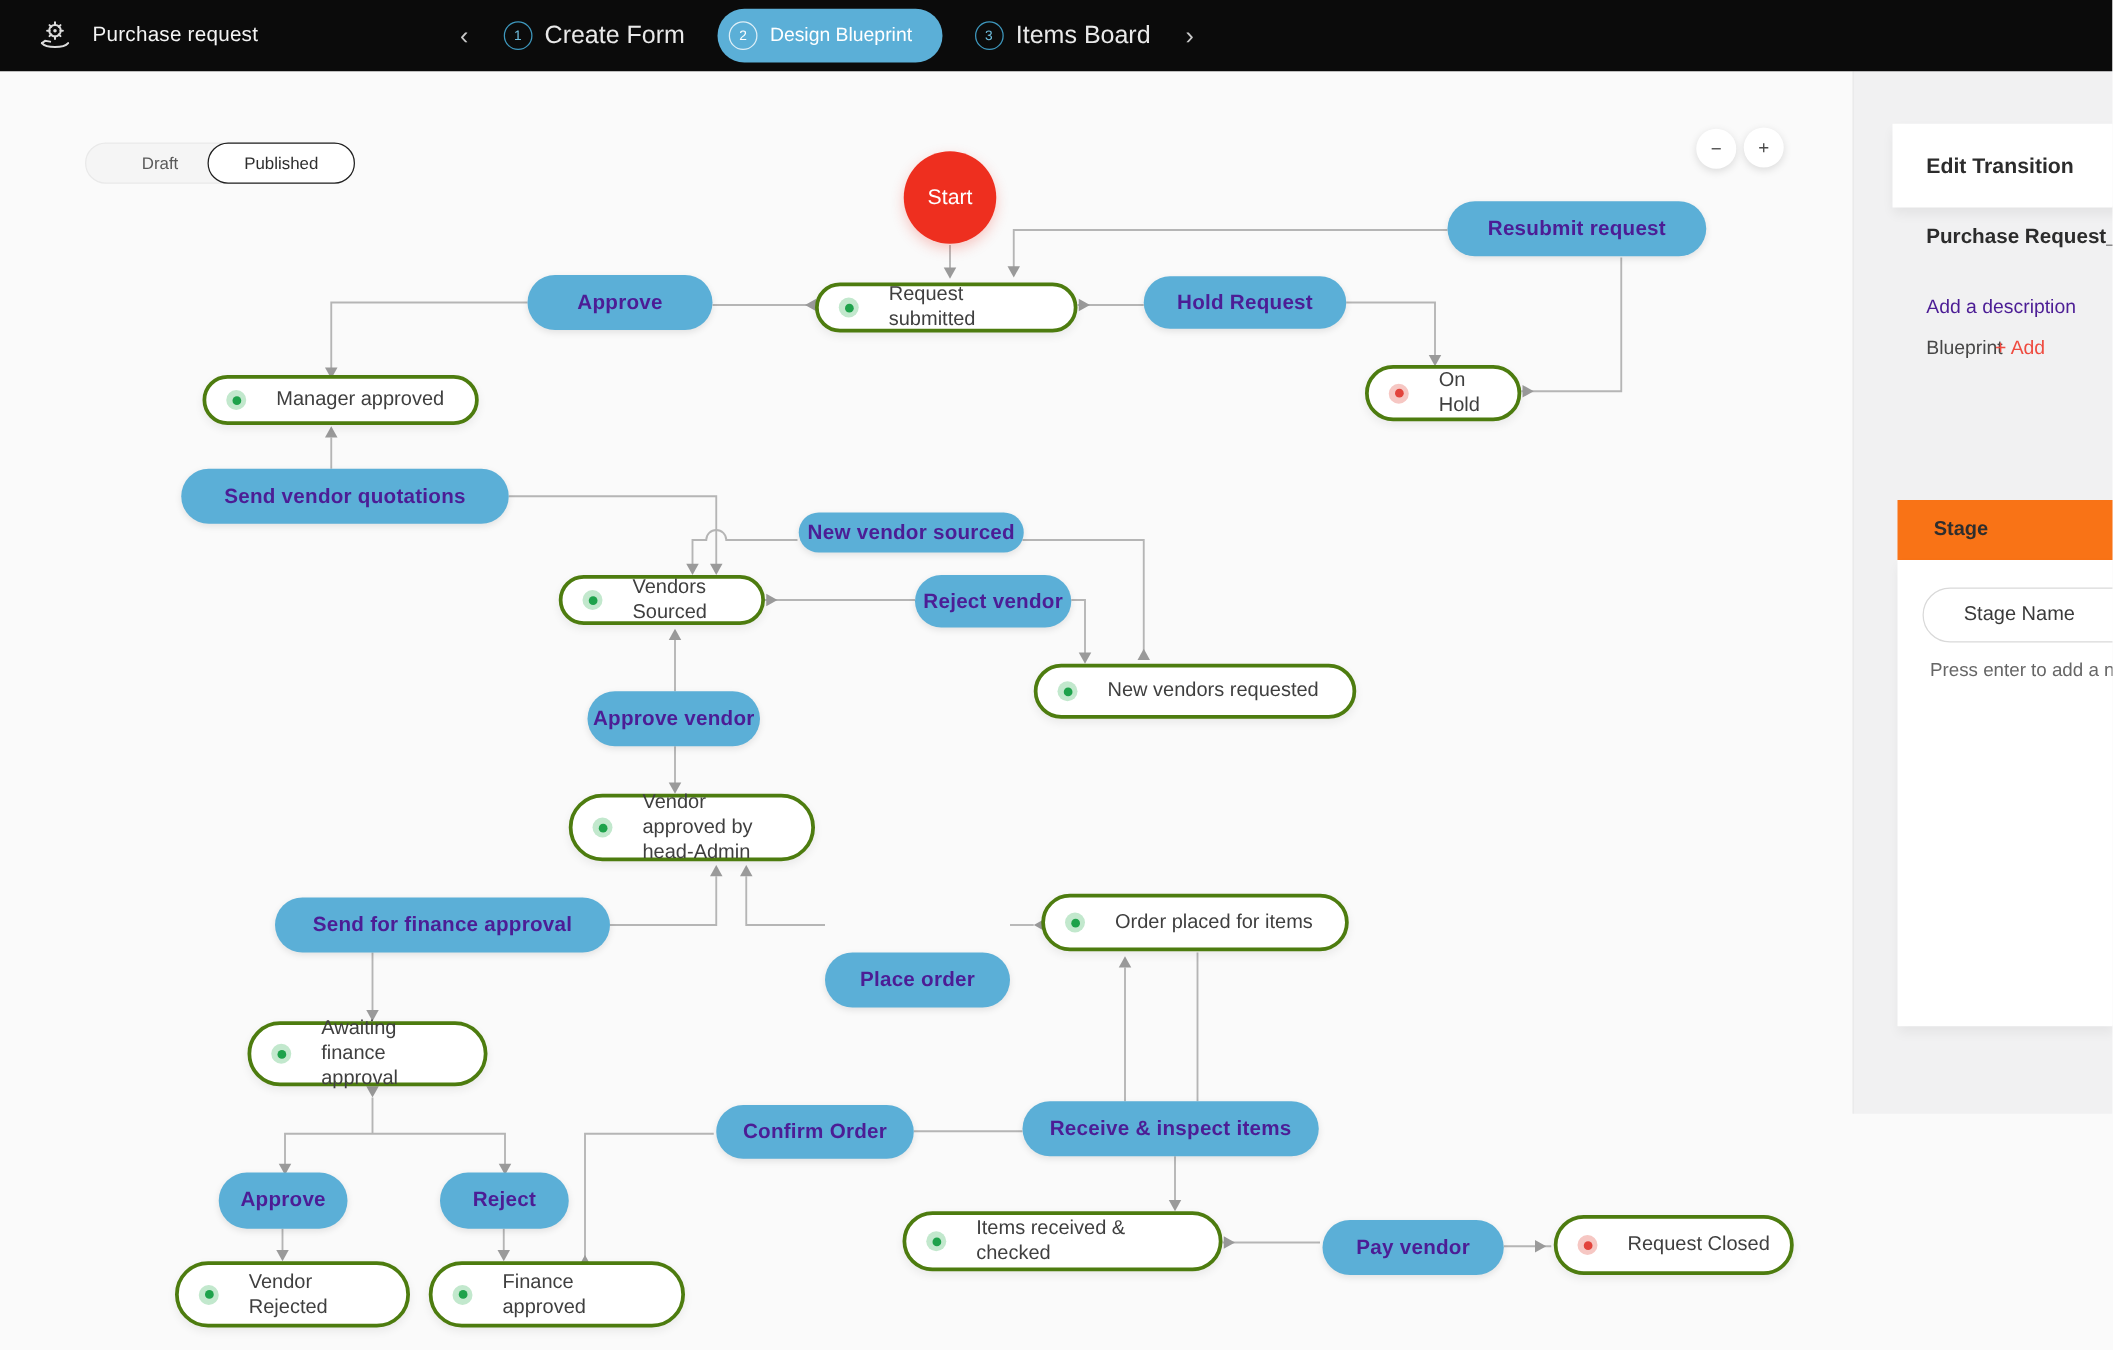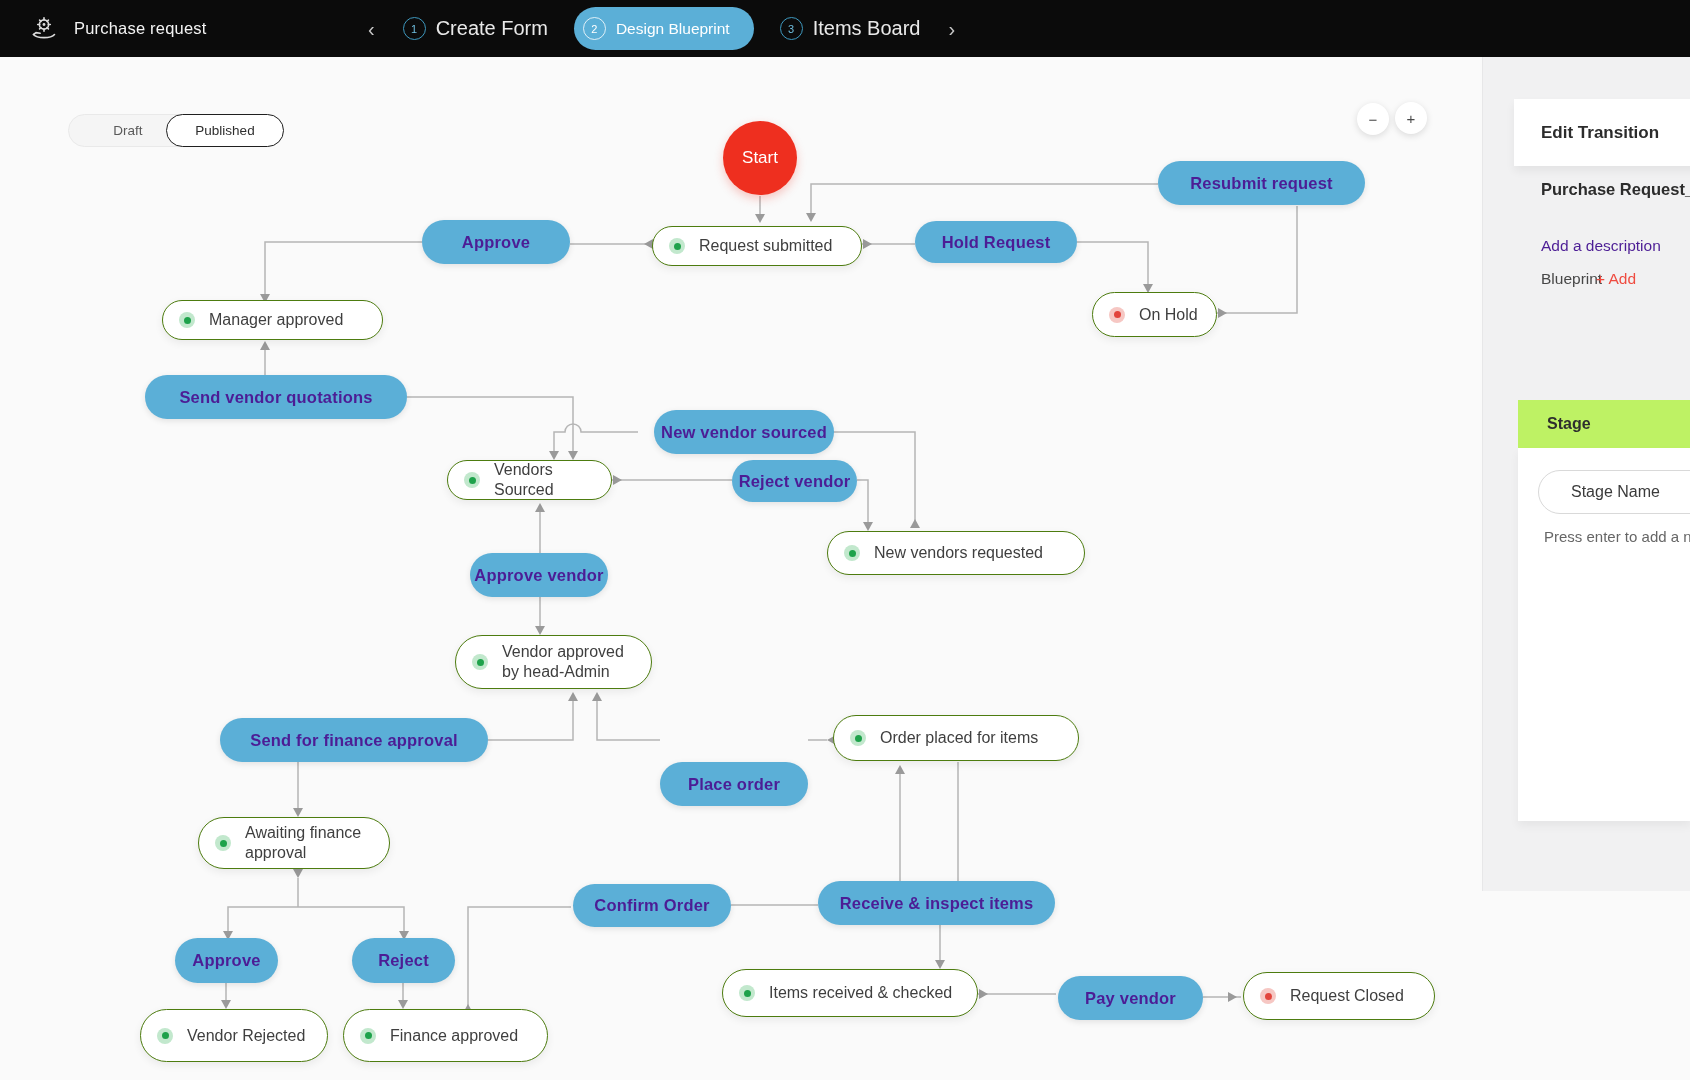--- a/index.html
+++ b/index.html
@@ -28,37 +28,37 @@
   .mode-toggle{position:absolute;left:68px;top:114px;width:216px;height:33px;background:#f5f5f5;border:1px solid #e9e9e9;border-radius:17px;z-index:5;}
   .mode-draft{position:absolute;left:0;top:0;width:118px;height:31px;display:flex;align-items:center;justify-content:center;color:#5a5a5a;font-size:13.5px;cursor:pointer;}
   .mode-published{position:absolute;right:-1px;top:-1px;width:118px;height:33px;background:#fff;border:1.6px solid #1f1f1f;border-radius:17px;display:flex;align-items:center;justify-content:center;color:#2e2e2e;font-size:13.5px;cursor:pointer;}
   .zoom-btn{position:absolute;width:32px;height:32px;background:#fff;border-radius:50%;box-shadow:0 2px 7px rgba(0,0,0,.13);display:flex;align-items:center;justify-content:center;color:#4a4a4a;font-size:15px;z-index:5;cursor:pointer;}
   .zoom-out{left:1357px;top:103px;} .zoom-in{left:1395px;top:102px;}
 
   
   .wires{position:absolute;left:0;top:0;width:1690px;height:1080px;z-index:1;pointer-events:none;}
   .node{position:absolute;z-index:2;cursor:pointer;}
   .start{border-radius:50%;background:var(--start-red);color:#fff;font-size:17px;display:flex;align-items:center;justify-content:center;box-shadow:0 4px 10px rgba(238,47,31,.25);}
-  .state{background:#fff;border:1px solid #4d7c0f;border-radius:999px;box-shadow:0 3px 8px rgba(0,0,0,.07);color:#3f3f3f;font-size:16px;display:flex;align-items:center;gap:14px;padding:0 16px 0 16px;line-height:1.25;}
+  .state{background:#fff;border:3px solid #4d7c0f;border-radius:999px;box-shadow:0 3px 8px rgba(0,0,0,.07);color:#3f3f3f;font-size:16px;display:flex;align-items:center;gap:24px;padding:0 16px 0 16px;line-height:1.25;}
   .state .txt{flex:1;}
   .dot{width:16px;height:16px;border-radius:50%;flex:0 0 16px;position:relative;}
   .dot.green{background:#c2e8cd;} .dot.red{background:#f6c7c3;}
   .dot::after{content:"";position:absolute;left:4.5px;top:4.5px;width:7px;height:7px;border-radius:50%;}
   .dot.green::after{background:#1ea24b;} .dot.red::after{background:#e2443c;}
   .trans{background:var(--accent-blue);border-radius:999px;color:#4c1d95;font-size:16.5px;display:flex;align-items:center;justify-content:center;box-shadow:0 2px 6px rgba(0,0,0,.10);letter-spacing:.2px;font-weight:bold;}
 
   
   .panel{position:absolute;left:1482px;top:57px;width:208px;height:834px;background:var(--panel-bg);z-index:6;border-left:1px solid rgba(0,0,0,.04);}
   .panel .abs{position:absolute;white-space:nowrap;}
   .edit-card{left:31px;top:42px;width:190px;height:67px;background:#fff;box-shadow:0 5px 9px rgba(0,0,0,.06);display:flex;align-items:center;padding-left:27px;font-size:17px;font-weight:bold;color:#2c2c2c;}
   .pr-name{left:58px;top:123px;font-size:16.5px;font-weight:bold;color:#2c2c2c;}
   .desc-ph{left:58px;top:180px;font-size:15.5px;color:#4c1d95;cursor:text;}
   .crit-label{left:58px;top:213px;font-size:15.5px;color:#474747;}
   .crit-add{left:113px;top:213px;font-size:15.5px;color:var(--add-red);cursor:pointer;}
-  .stage-head{left:35px;top:343px;width:173px;height:48px;background:#bef264;display:flex;align-items:center;padding-left:29px;font-size:16px;font-weight:bold;color:#2e2e2e;}
+  .stage-head{left:35px;top:343px;width:173px;height:48px;background:#f97316;display:flex;align-items:center;padding-left:29px;font-size:16px;font-weight:bold;color:#2e2e2e;}
   .stage-body{left:35px;top:391px;width:173px;height:373px;background:#fff;box-shadow:0 5px 9px rgba(0,0,0,.05);}
   .stage-input{left:55px;top:413px;width:180px;height:44px;background:#fff;border:1px solid #d9d9d9;border-radius:22px;display:flex;align-items:center;padding-left:32px;font-size:16px;color:#3a3a3a;cursor:text;}
   .stage-hint{left:61px;top:471px;font-size:15px;color:#666;}
 </style>
 </head>
 <body>
 
 <div class="topbar">
   <svg class="logo" viewBox="0 0 32 32" fill="none" stroke="#dcdcdc" stroke-width="1.6" stroke-linecap="round">
     <circle cx="16" cy="11.5" r="4.6"></circle>
@@ -209,21 +209,21 @@
 </div>
 <div class="node state" style="left:1243px;top:972px;width:192px;height:48px;">
   <span class="dot red"></span>
     <span class="txt">Request Closed</span>
 </div>
 
 <div class="node trans" style="left:422px;top:220px;width:148px;height:44px;">Approve</div>
 <div class="node trans" style="left:915px;top:221px;width:162px;height:42px;">Hold Request</div>
 <div class="node trans" style="left:1158px;top:161px;width:207px;height:44px;">Resubmit request</div>
 <div class="node trans" style="left:145px;top:375px;width:262px;height:44px;">Send vendor quotations</div>
-<div class="node trans" style="left:654px;top:410px;width:180px;height:44px;">New vendor sourced</div>
+<div class="node trans" style="left:639px;top:410px;width:180px;height:32px;">New vendor sourced</div>
 <div class="node trans" style="left:732px;top:460px;width:125px;height:42px;">Reject vendor</div>
 <div class="node trans" style="left:470px;top:553px;width:138px;height:44px;">Approve vendor</div>
 <div class="node trans" style="left:220px;top:718px;width:268px;height:44px;">Send for finance approval</div>
 <div class="node trans" style="left:660px;top:718px;width:148px;height:44px;margin-top:44px;">Place order</div>
 <div class="node trans" style="left:573px;top:884px;width:158px;height:43px;">Confirm Order</div>
 <div class="node trans" style="left:818px;top:881px;width:237px;height:44px;">Receive &amp; inspect items</div>
 <div class="node trans" style="left:175px;top:938px;width:103px;height:45px;">Approve</div>
 <div class="node trans" style="left:352px;top:938px;width:103px;height:45px;">Reject</div>
 <div class="node trans" style="left:1058px;top:976px;width:145px;height:44px;">Pay vendor</div>
 

